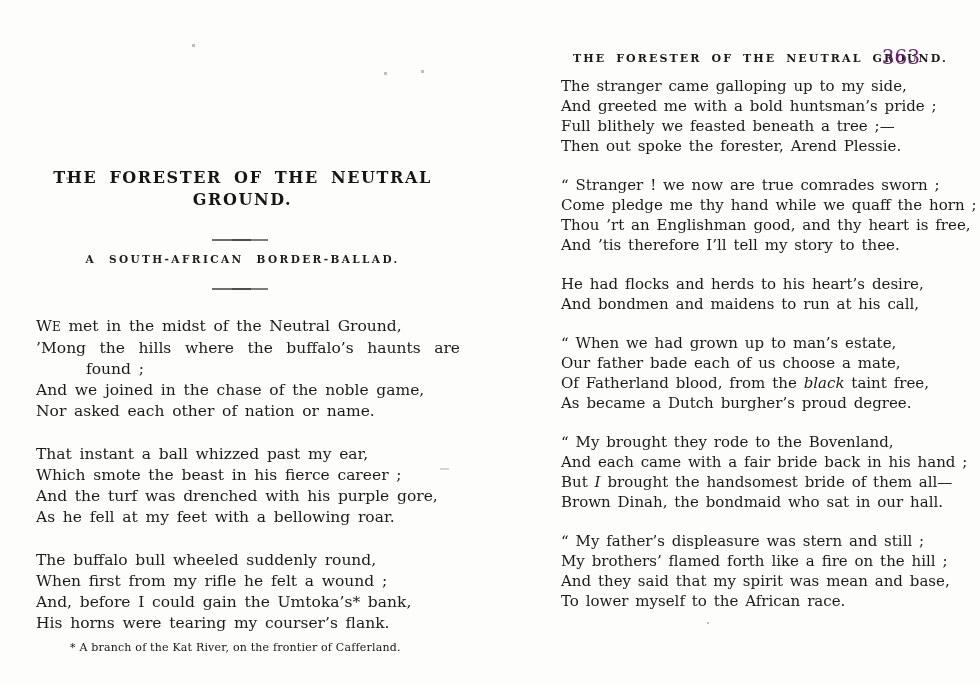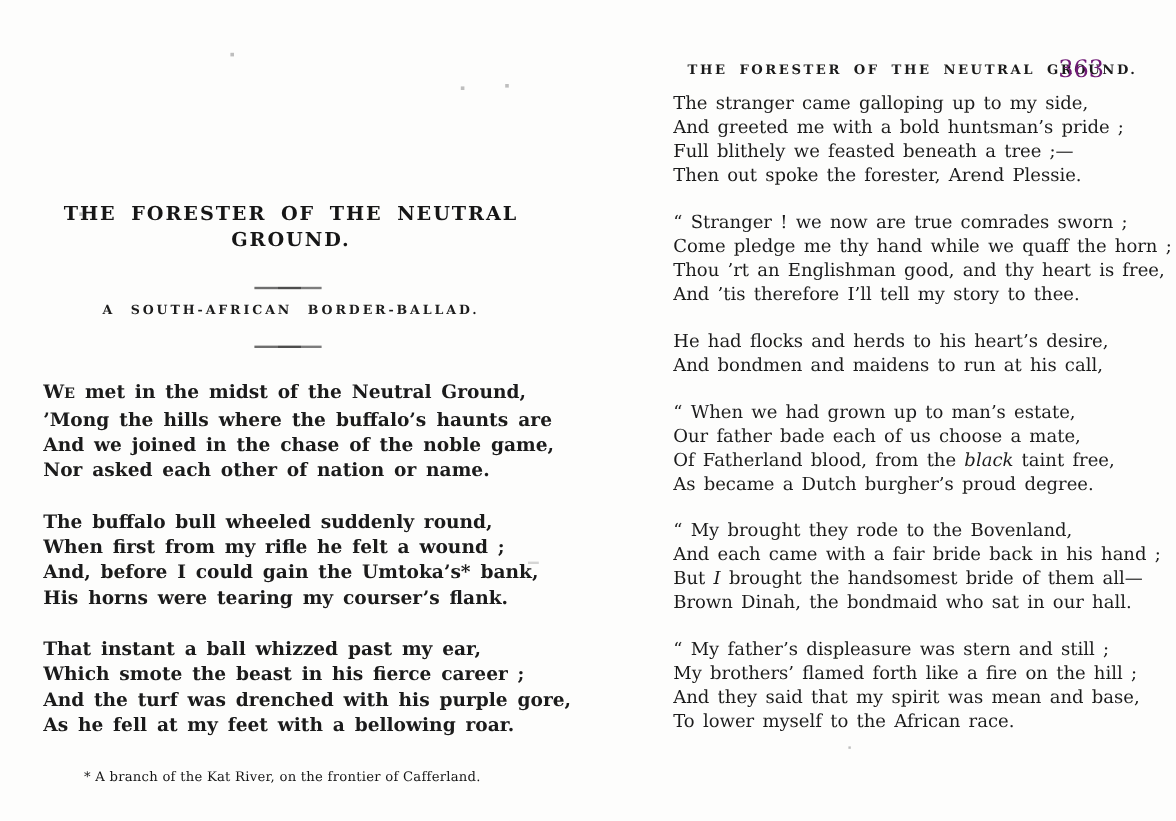--- a/index.html
+++ b/index.html
@@ -38,21 +38,20 @@
     text-align: center;
     font-size: 10.5px; font-weight: bold;
     letter-spacing: 2.4px; word-spacing: 7px;
     color: #1d1d1d;
   }
   .lp-body {
     position: absolute;
     left: 36px; top: 316px; width: 424px;
     font-size: 15.5px; line-height: 21px;
     word-spacing: 0.18em;
-    font-weight: bold;
   }
   .lp-body .stanza { margin-bottom: 22px; }
   .vline { white-space: nowrap; }
   .vline.stretch {
     white-space: normal;
     text-align: justify;
     text-align-last: justify;
   }
   .vline.runover { padding-left: 50px; }
   .sc { font-size: 12px; }
@@ -118,36 +117,37 @@
 
     <div class="lp-subtitle">A SOUTH-AFRICAN BORDER-BALLAD.</div>
 
     <div class="rule rule2"></div>
 
     <div class="lp-body">
 
       <div class="stanza">
         <div class="vline"><span>W</span><span class="sc">E</span><span> met in the midst of the Neutral Ground,</span></div>
         <div class="vline stretch">’Mong the hills where the buffalo’s haunts are</div>
+        <div class="vline runover">found ;</div>
         <div class="vline">And we joined in the chase of the noble game,</div>
         <div class="vline">Nor asked each other of nation or name.</div>
+      </div>
+
+      <div class="stanza">
+        <div class="vline">That instant a ball whizzed past my ear,</div>
+        <div class="vline">Which smote the beast in his fierce career ;</div>
+        <div class="vline">And the turf was drenched with his purple gore,</div>
+        <div class="vline">As he fell at my feet with a bellowing roar.</div>
       </div>
 
       <div class="stanza">
         <div class="vline">The buffalo bull wheeled suddenly round,</div>
         <div class="vline">When first from my rifle he felt a wound ;</div>
         <div class="vline">And, before I could gain the Umtoka’s* bank,</div>
         <div class="vline">His horns were tearing my courser’s flank.</div>
-      </div>
-
-      <div class="stanza">
-        <div class="vline">That instant a ball whizzed past my ear,</div>
-        <div class="vline">Which smote the beast in his fierce career ;</div>
-        <div class="vline">And the turf was drenched with his purple gore,</div>
-        <div class="vline">As he fell at my feet with a bellowing roar.</div>
       </div>
 
     </div>
 
     <div class="lp-footnote">* A branch of the Kat River, on the frontier of Cafferland.</div>
   </section>
 
   <section>
 
     <div class="rp-header">

